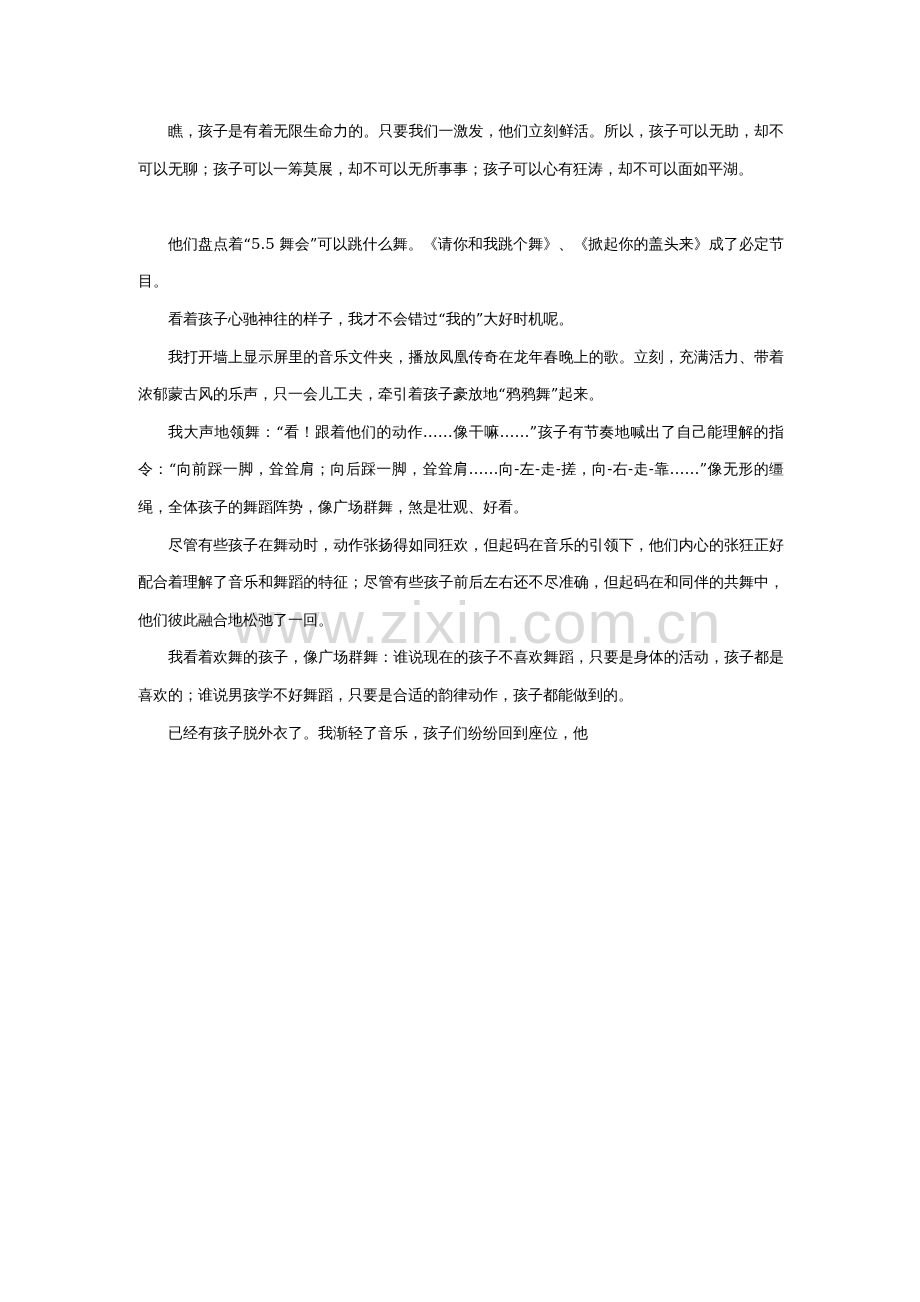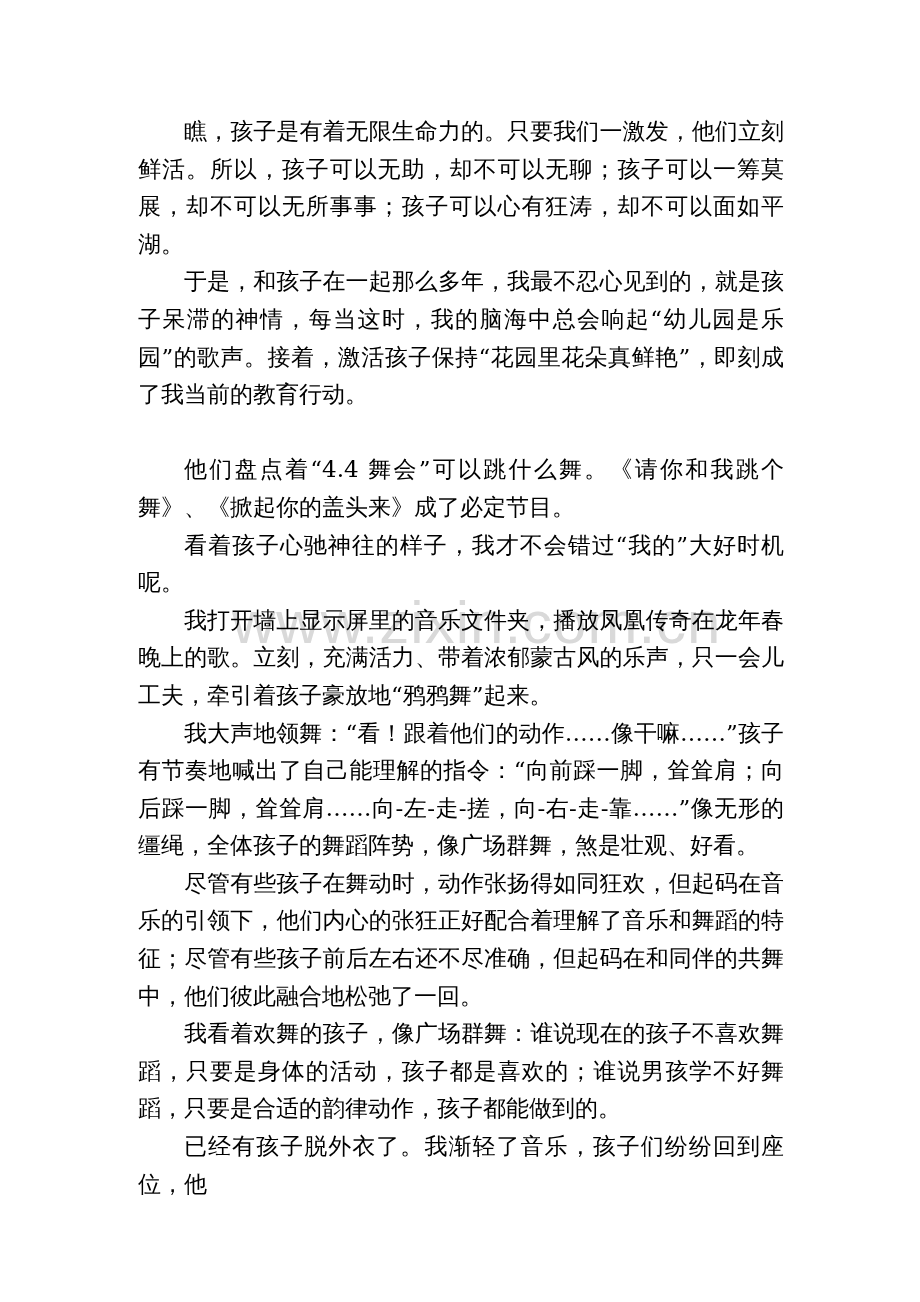--- a/index.html
+++ b/index.html
@@ -3,42 +3,41 @@
 <meta charset="utf-8">
 <style>
   html, body { margin: 0; padding: 0; }
   body {
     width: 920px; height: 1302px; background: #ffffff; position: relative; overflow: hidden;
     font-family: "DejaVu Serif", "Liberation Serif", serif;
     color: #000000;
   }
   .page { position: absolute; left: 138px; top: 113px; width: 646px; }
   .para {
-    font-size: 23px; line-height: 37.6px; margin: 0;
+    font-size: 15px; line-height: 37.6px; margin: 0;
     text-indent: 2em; text-align: justify; letter-spacing: 0px;
     word-break: break-all;
   }
   .spacer { height: 37.6px; }
   .watermark {
     position: absolute; left: 232px; top: 583px; width: 470px; height: 80px;
     font-family: "Liberation Sans", "DejaVu Sans", sans-serif;
     font-size: 60px; line-height: 80px; color: #d9d9d9; letter-spacing: 1px;
     pointer-events: none; z-index: 0;
   }
   .page { z-index: 1; }
 </style>
 </head>
 <body>
 
 <div class="watermark">www.zixin.com.cn</div>
 
 <div class="page">
   <p class="para">瞧，孩子是有着无限生命力的。只要我们一激发，他们立刻鲜活。所以，孩子可以无助，却不可以无聊；孩子可以一筹莫展，却不可以无所事事；孩子可以心有狂涛，却不可以面如平湖。</p>
-  <p class="para">于是，和孩子在一起那么多年，我最不忍心见到的，就是孩子呆滞的神情，每当这时，我的脑海中总会响起“幼儿园是乐园”的歌声。接着，激活孩子保持“花园里花朵真鲜艳”，即刻成了我当前的教育行动。</p>
   <div class="spacer"></div>
-  <p class="para">他们盘点着“4.4 舞会”可以跳什么舞。《请你和我跳个舞》、《掀起你的盖头来》成了必定节目。</p>
+  <p class="para">他们盘点着“5.5 舞会”可以跳什么舞。《请你和我跳个舞》、《掀起你的盖头来》成了必定节目。</p>
   <p class="para">看着孩子心驰神往的样子，我才不会错过“我的”大好时机呢。</p>
   <p class="para">我打开墙上显示屏里的音乐文件夹，播放凤凰传奇在龙年春晚上的歌。立刻，充满活力、带着浓郁蒙古风的乐声，只一会儿工夫，牵引着孩子豪放地“鸦鸦舞”起来。</p>
   <p class="para">我大声地领舞：“看！跟着他们的动作……像干嘛……”孩子有节奏地喊出了自己能理解的指令：“向前踩一脚，耸耸肩；向后踩一脚，耸耸肩……向-左-走-搓，向-右-走-靠……”像无形的缰绳，全体孩子的舞蹈阵势，像广场群舞，煞是壮观、好看。</p>
   <p class="para">尽管有些孩子在舞动时，动作张扬得如同狂欢，但起码在音乐的引领下，他们内心的张狂正好配合着理解了音乐和舞蹈的特征；尽管有些孩子前后左右还不尽准确，但起码在和同伴的共舞中，他们彼此融合地松弛了一回。</p>
   <p class="para">我看着欢舞的孩子，像广场群舞：谁说现在的孩子不喜欢舞蹈，只要是身体的活动，孩子都是喜欢的；谁说男孩学不好舞蹈，只要是合适的韵律动作，孩子都能做到的。</p>
   <p class="para">已经有孩子脱外衣了。我渐轻了音乐，孩子们纷纷回到座位，他</p>
 </div>
 
 </body></html>

